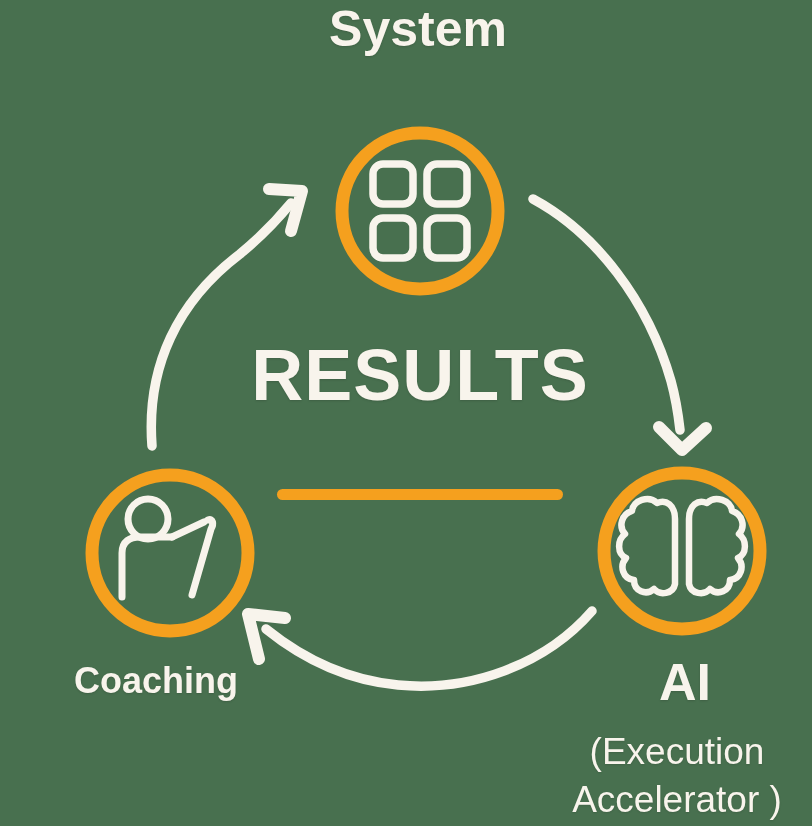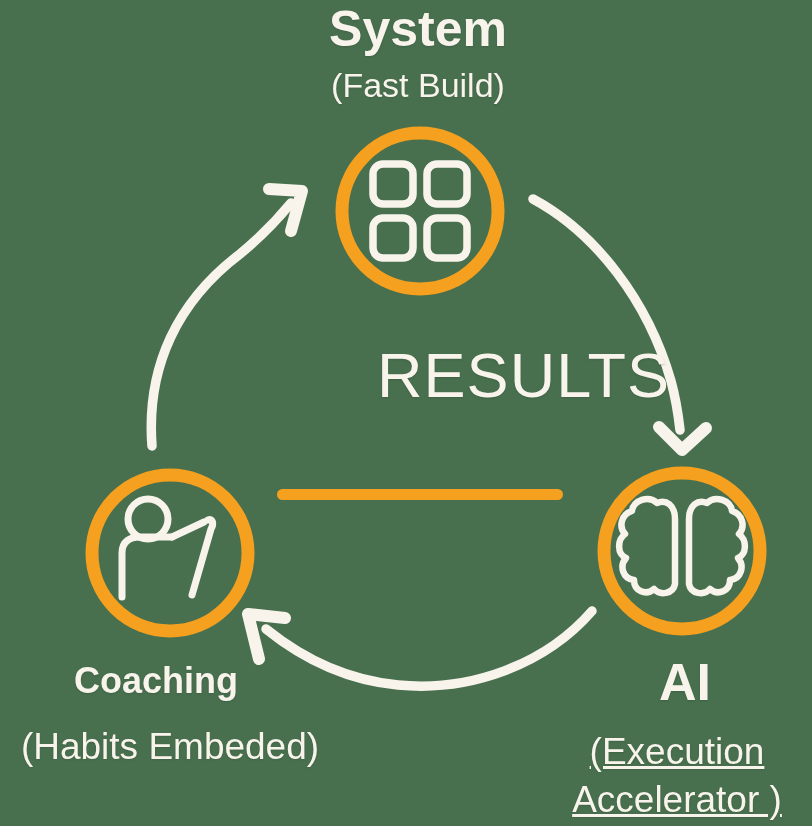--- a/index.html
+++ b/index.html
@@ -20,34 +20,34 @@
     font-weight:700;text-shadow:0 1px 2px rgba(40,50,40,0.25);
     line-height:1.1;
   }
   .sublabel{
     position:absolute;color:var(--color-text);text-align:center;
     font-weight:400;text-shadow:0 1px 2px rgba(40,50,40,0.2);
   }
   .node-title{font-size:50px;}
   .center-title{
     position:absolute;left:170px;top:342px;width:500px;
-    color:var(--color-text);text-align:right;font-weight:400;
-    font-size:63px;line-height:66px;letter-spacing:1px;
+    color:var(--color-text);text-align:center;font-weight:700;
+    font-size:72px;line-height:66px;letter-spacing:1px;
     text-shadow:0 1px 2px rgba(40,50,40,0.25);
   }
   .underline{
     position:absolute;left:277px;top:489px;width:286px;height:11px;
     border-radius:6px;background:var(--color-accent);
   }
   .system-label{left:268px;top:2px;width:300px;}
   .system-sub{left:268px;top:66px;width:300px;font-size:34px;}
   .coaching-label{left:6px;top:661px;width:300px;font-size:36px;}
   .coaching-sub{left:0px;top:726px;width:340px;font-size:37px;}
   .ai-label{left:555px;top:654px;width:260px;font-size:52px;}
-  .ai-sub{left:547px;top:728px;width:260px;font-size:37px;line-height:48px;text-decoration:underline;}
+  .ai-sub{left:547px;top:728px;width:260px;font-size:37px;line-height:48px;}
   .ring{fill:none;stroke:var(--color-accent);stroke-width:13px;}
   .glyph{fill:none;stroke:var(--color-text);stroke-linecap:round;stroke-linejoin:round;}
   .arrow-shaft{fill:none;stroke:var(--color-text);stroke-width:9.5px;stroke-linecap:round;}
   .arrow-head{fill:none;stroke:var(--color-text);stroke-width:12px;stroke-linecap:round;stroke-linejoin:round;}
 </style>
 </head>
 <body>
 
 <div class="stage">
 
@@ -105,24 +105,22 @@
       <g class="glyph" style="stroke-width:7px" transform="translate(170,553)">
         <circle cx="-22" cy="-34" r="20"></circle>
         <path d="M -48,44 L -48,0 C -48,-12 -40,-16 -30,-16 L 2,-16"></path>
         <path d="M 2,-16 L 34,-31"></path>
         <path d="M 38,-33 C 43,-35 44,-29 41,-24 L 22,42"></path>
       </g>
     </g>
   </svg>
 
   <div class="label node-title system-label">System</div>
-  <div class="sublabel system-sub">(Fast Build)</div>
 
   <div class="label coaching-label">Coaching</div>
-  <div class="sublabel coaching-sub">(Habits Embeded)</div>
 
   <div class="label ai-label">AI</div>
   <div class="sublabel ai-sub">(Execution Accelerator )</div>
 
   <div class="center-title">
     <div>RESULTS</div>
   </div>
   <div class="underline"></div>
 
 </div>

